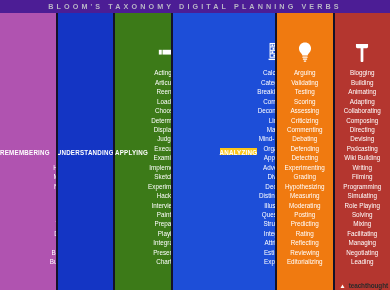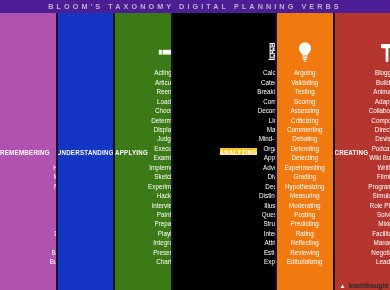--- a/index.html
+++ b/index.html
@@ -84,21 +84,21 @@
     color:#ffffff;
     white-space:nowrap;
     text-align:center;
     font-family:"Liberation Sans", sans-serif;
     letter-spacing:0px;
   }
   
   .c0{background:#b053b0;}
   .c1{background:#1435c4;gap:44px;}
   .c2{background:#3c7a18;}
-  .c3{background:#000000;padding-left:47px;}
+  .c3{background:#1d4ed8;padding-left:47px;}
   .c4{background:#f07a10;}
   .c5{background:#b4362f;}
   .c0 .col-head{background:#b053b0;}
   .c1 .col-head{background:#1435c4;}
   .c2 .col-head{background:#3c7a18;}
   .c3 .col-head{background:#fdc61a;}
   .c4 .col-head{background:#f07a10;}
   .c5 .col-head{background:#b4362f;}
   
   .c3 .verb{color:#ffffff;}
@@ -333,23 +333,20 @@
           <div class="verb">Predicting</div>
           <div class="verb">Rating</div>
           <div class="verb">Reflecting</div>
           <div class="verb">Reviewing</div>
           <div class="verb">Editorializing</div>
         </div>
       </div>
     </div>
 
     <div class="col c5">
-      <div class="col-head">
-        <span class="hl">CREATING</span>
-      </div>
       <div class="col-body">
         <div class="icon-wrap">
           <svg width="20" height="22" viewBox="0 0 20 24" fill="#ffffff">
             <path d="M3.4 3.2h13.2v3.1c0 .9-.6 1.5-1.5 1.5h-3.6v13.9c0 .7-.5 1.1-1.1 1.1h-.8c-.6 0-1.1-.4-1.1-1.1V7.8H4.9c-.9 0-1.5-.6-1.5-1.5z"></path>
           </svg>
         </div>
         <div class="verbs">
           <div class="verb">Blogging</div>
           <div class="verb">Building</div>
           <div class="verb">Animating</div>

